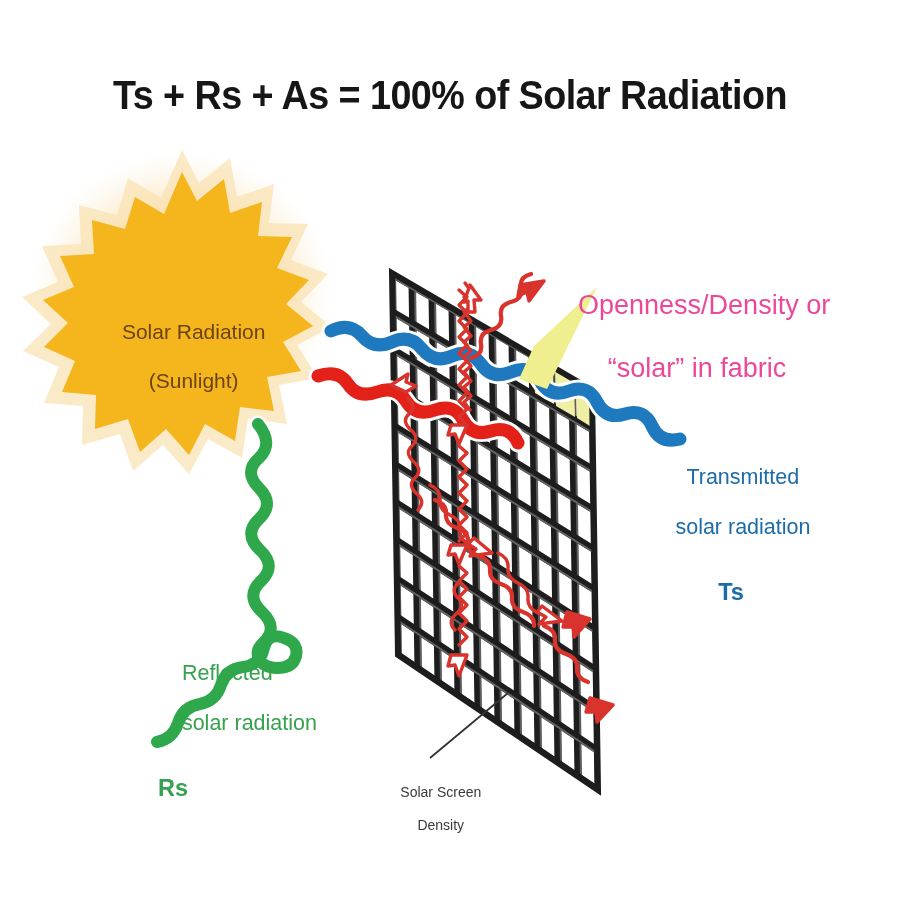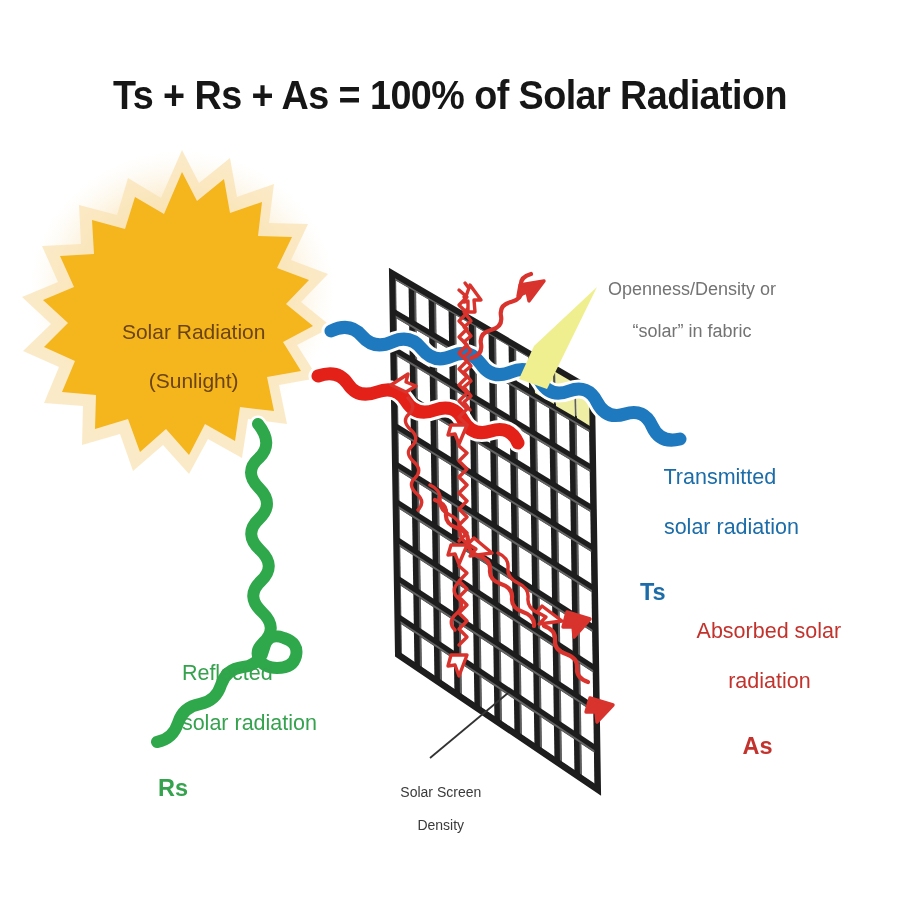--- a/index.html
+++ b/index.html
@@ -50,27 +50,28 @@
     width: 212px;
     text-align: center;
     font-size: 21px;
     color: #6b4414;
   }
   #openness-label {
     left: 548px;
     top: 258px;
     width: 268px;
     text-align: center;
-    font-size: 18px;
-    color: #737373;
+    font-size: 27px;
+    color: #ec4899;
   }
   #transmitted-label {
-    left: 640px;
+    left: 620px;
     top: 440px;
     width: 222px;
+    text-align: center;
     font-size: 21.5px;
     color: #1b6ca8;
   }
   #absorbed-label {
     left: 645px;
     top: 594px;
     width: 225px;
     text-align: center;
     font-size: 21.5px;
     color: #c3332d;
@@ -274,25 +275,20 @@
     <span>Openness/Density or</span><br>
     <span>“solar” in fabric</span>
   </div>
 
   <div class="lbl" id="transmitted-label">
     <span>Transmitted</span><br>
     <span>solar radiation</span>
     <span class="sym">Ts</span>
   </div>
 
-  <div class="lbl" id="absorbed-label">
-    <span>Absorbed solar</span><br>
-    <span>radiation</span>
-    <span class="sym">As</span>
-  </div>
 
   <div class="lbl" id="reflected-label">
     <span>Reflected</span><br>
     <span>solar radiation</span>
     <span class="sym">Rs</span>
   </div>
 
   <div class="lbl" id="fabric-label">
     <span>Solar Screen</span><br>
     <span>Density</span>

